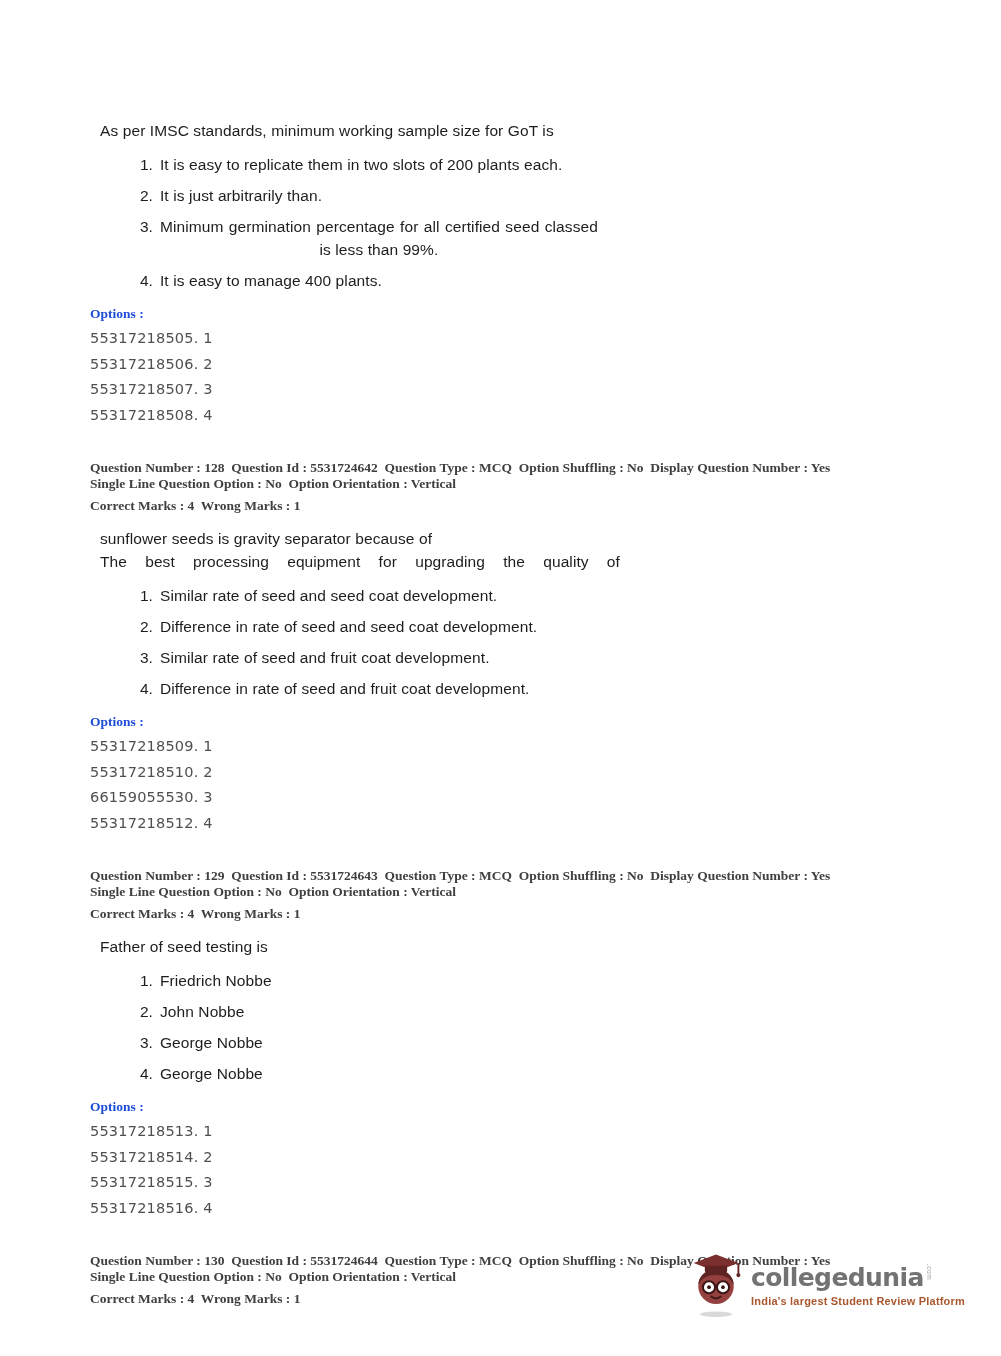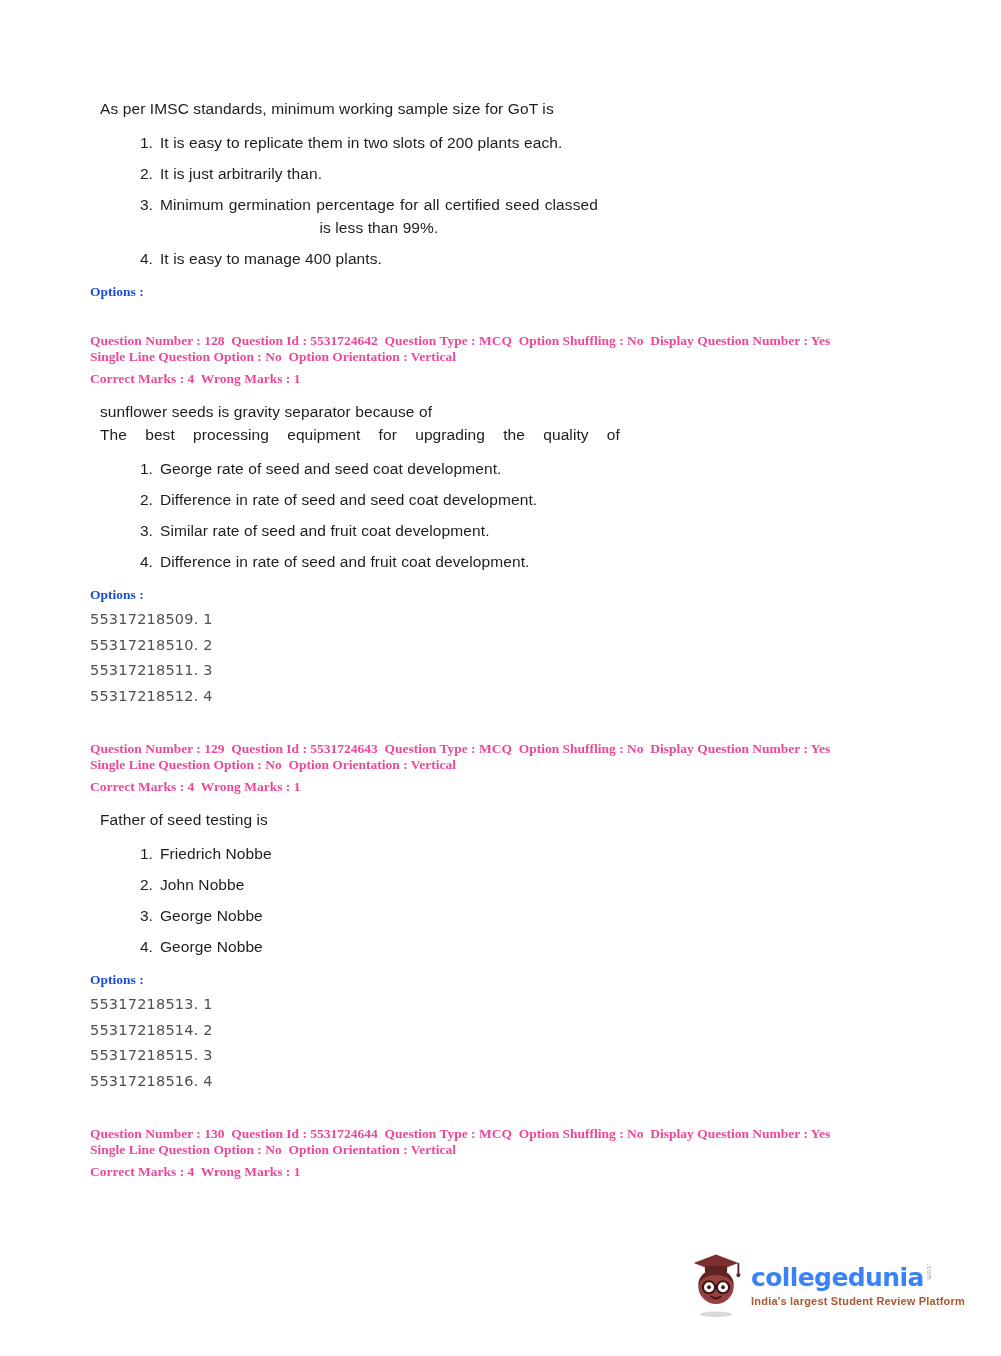--- a/index.html
+++ b/index.html
@@ -4,25 +4,25 @@
 <style>
   * { margin:0; padding:0; box-sizing:border-box; }
   html,body { width:1001px; height:1356px; }
   body {
     background:#ffffff;
     font-family:"Liberation Sans", sans-serif;
     position:relative;
     overflow:hidden;
     color:#1e1e1e;
   }
-  .page { padding:84px 60px 0 90px; }
+  .page { padding:106px 60px 0 90px; }
 
   .question-block { margin-bottom:32px; }
 
-  .meta { color:#ec4899; }
+  .meta { color:#404040; }
   .meta-line {
     font-family:"Liberation Serif", serif;
     font-weight:700;
     font-size:13.5px;
     line-height:16px;
     white-space:pre-wrap;
   }
   .marks { margin-top:6px; }
 
   .qtext { margin:13px 0 0 10px; }
@@ -72,21 +72,21 @@
     gap:7px;
   }
   .brand-col { display:flex; flex-direction:column; }
   .brand-row { display:flex; align-items:flex-start; }
   .brand-name {
     font-family:"DejaVu Sans", sans-serif;
     font-size:25px;
     line-height:27px;
     font-weight:600;
     letter-spacing:-0.6px;
-    color:#3b82f6;
+    color:#737373;
   }
   .brand-com {
     writing-mode:vertical-rl;
     font-size:6.5px;
     color:#9b9b9b;
     margin-left:2px;
     letter-spacing:0.5px;
   }
   .brand-tagline {
     font-size:11px;
@@ -117,55 +117,61 @@
       <div class="choice">
         <span class="choice-num">3.</span>
         <span class="choice-text wrap-center">Minimum germination percentage for all certified seed classed is less than 99%.</span>
       </div>
       <div class="choice">
         <span class="choice-num">4.</span>
         <span class="choice-text">It is easy to manage 400 plants.</span>
       </div>
     </div>
     <div class="options-label">Options :</div>
+    <div class="option-ids">
+      <div class="option-id">55317218505. 1</div>
+      <div class="option-id">55317218506. 2</div>
+      <div class="option-id">55317218507. 3</div>
+      <div class="option-id">55317218508. 4</div>
+    </div>
   </section>
 
   <section class="question-block">
     <div class="meta">
       <div class="meta-line">Question Number : 128  Question Id : 5531724642  Question Type : MCQ  Option Shuffling : No  Display Question Number : Yes</div>
       <div class="meta-line">Single Line Question Option : No  Option Orientation : Vertical</div>
       <div class="meta-line marks">Correct Marks : 4  Wrong Marks : 1</div>
     </div>
     <div class="qtext">
       <div class="qline">sunflower seeds is gravity separator because of</div>
       <div class="qline stretch">The best processing equipment for upgrading the quality of</div>
     </div>
     <div class="choices">
       <div class="choice">
         <span class="choice-num">1.</span>
-        <span class="choice-text">George rate of seed and seed coat development.</span>
+        <span class="choice-text">Similar rate of seed and seed coat development.</span>
       </div>
       <div class="choice">
         <span class="choice-num">2.</span>
         <span class="choice-text">Difference in rate of seed and seed coat development.</span>
       </div>
       <div class="choice">
         <span class="choice-num">3.</span>
         <span class="choice-text">Similar rate of seed and fruit coat development.</span>
       </div>
       <div class="choice">
         <span class="choice-num">4.</span>
         <span class="choice-text">Difference in rate of seed and fruit coat development.</span>
       </div>
     </div>
     <div class="options-label">Options :</div>
     <div class="option-ids">
       <div class="option-id">55317218509. 1</div>
       <div class="option-id">55317218510. 2</div>
-      <div class="option-id">55317218511. 3</div>
+      <div class="option-id">66159055530. 3</div>
       <div class="option-id">55317218512. 4</div>
     </div>
   </section>
 
   <section class="question-block">
     <div class="meta">
       <div class="meta-line">Question Number : 129  Question Id : 5531724643  Question Type : MCQ  Option Shuffling : No  Display Question Number : Yes</div>
       <div class="meta-line">Single Line Question Option : No  Option Orientation : Vertical</div>
       <div class="meta-line marks">Correct Marks : 4  Wrong Marks : 1</div>
     </div>

